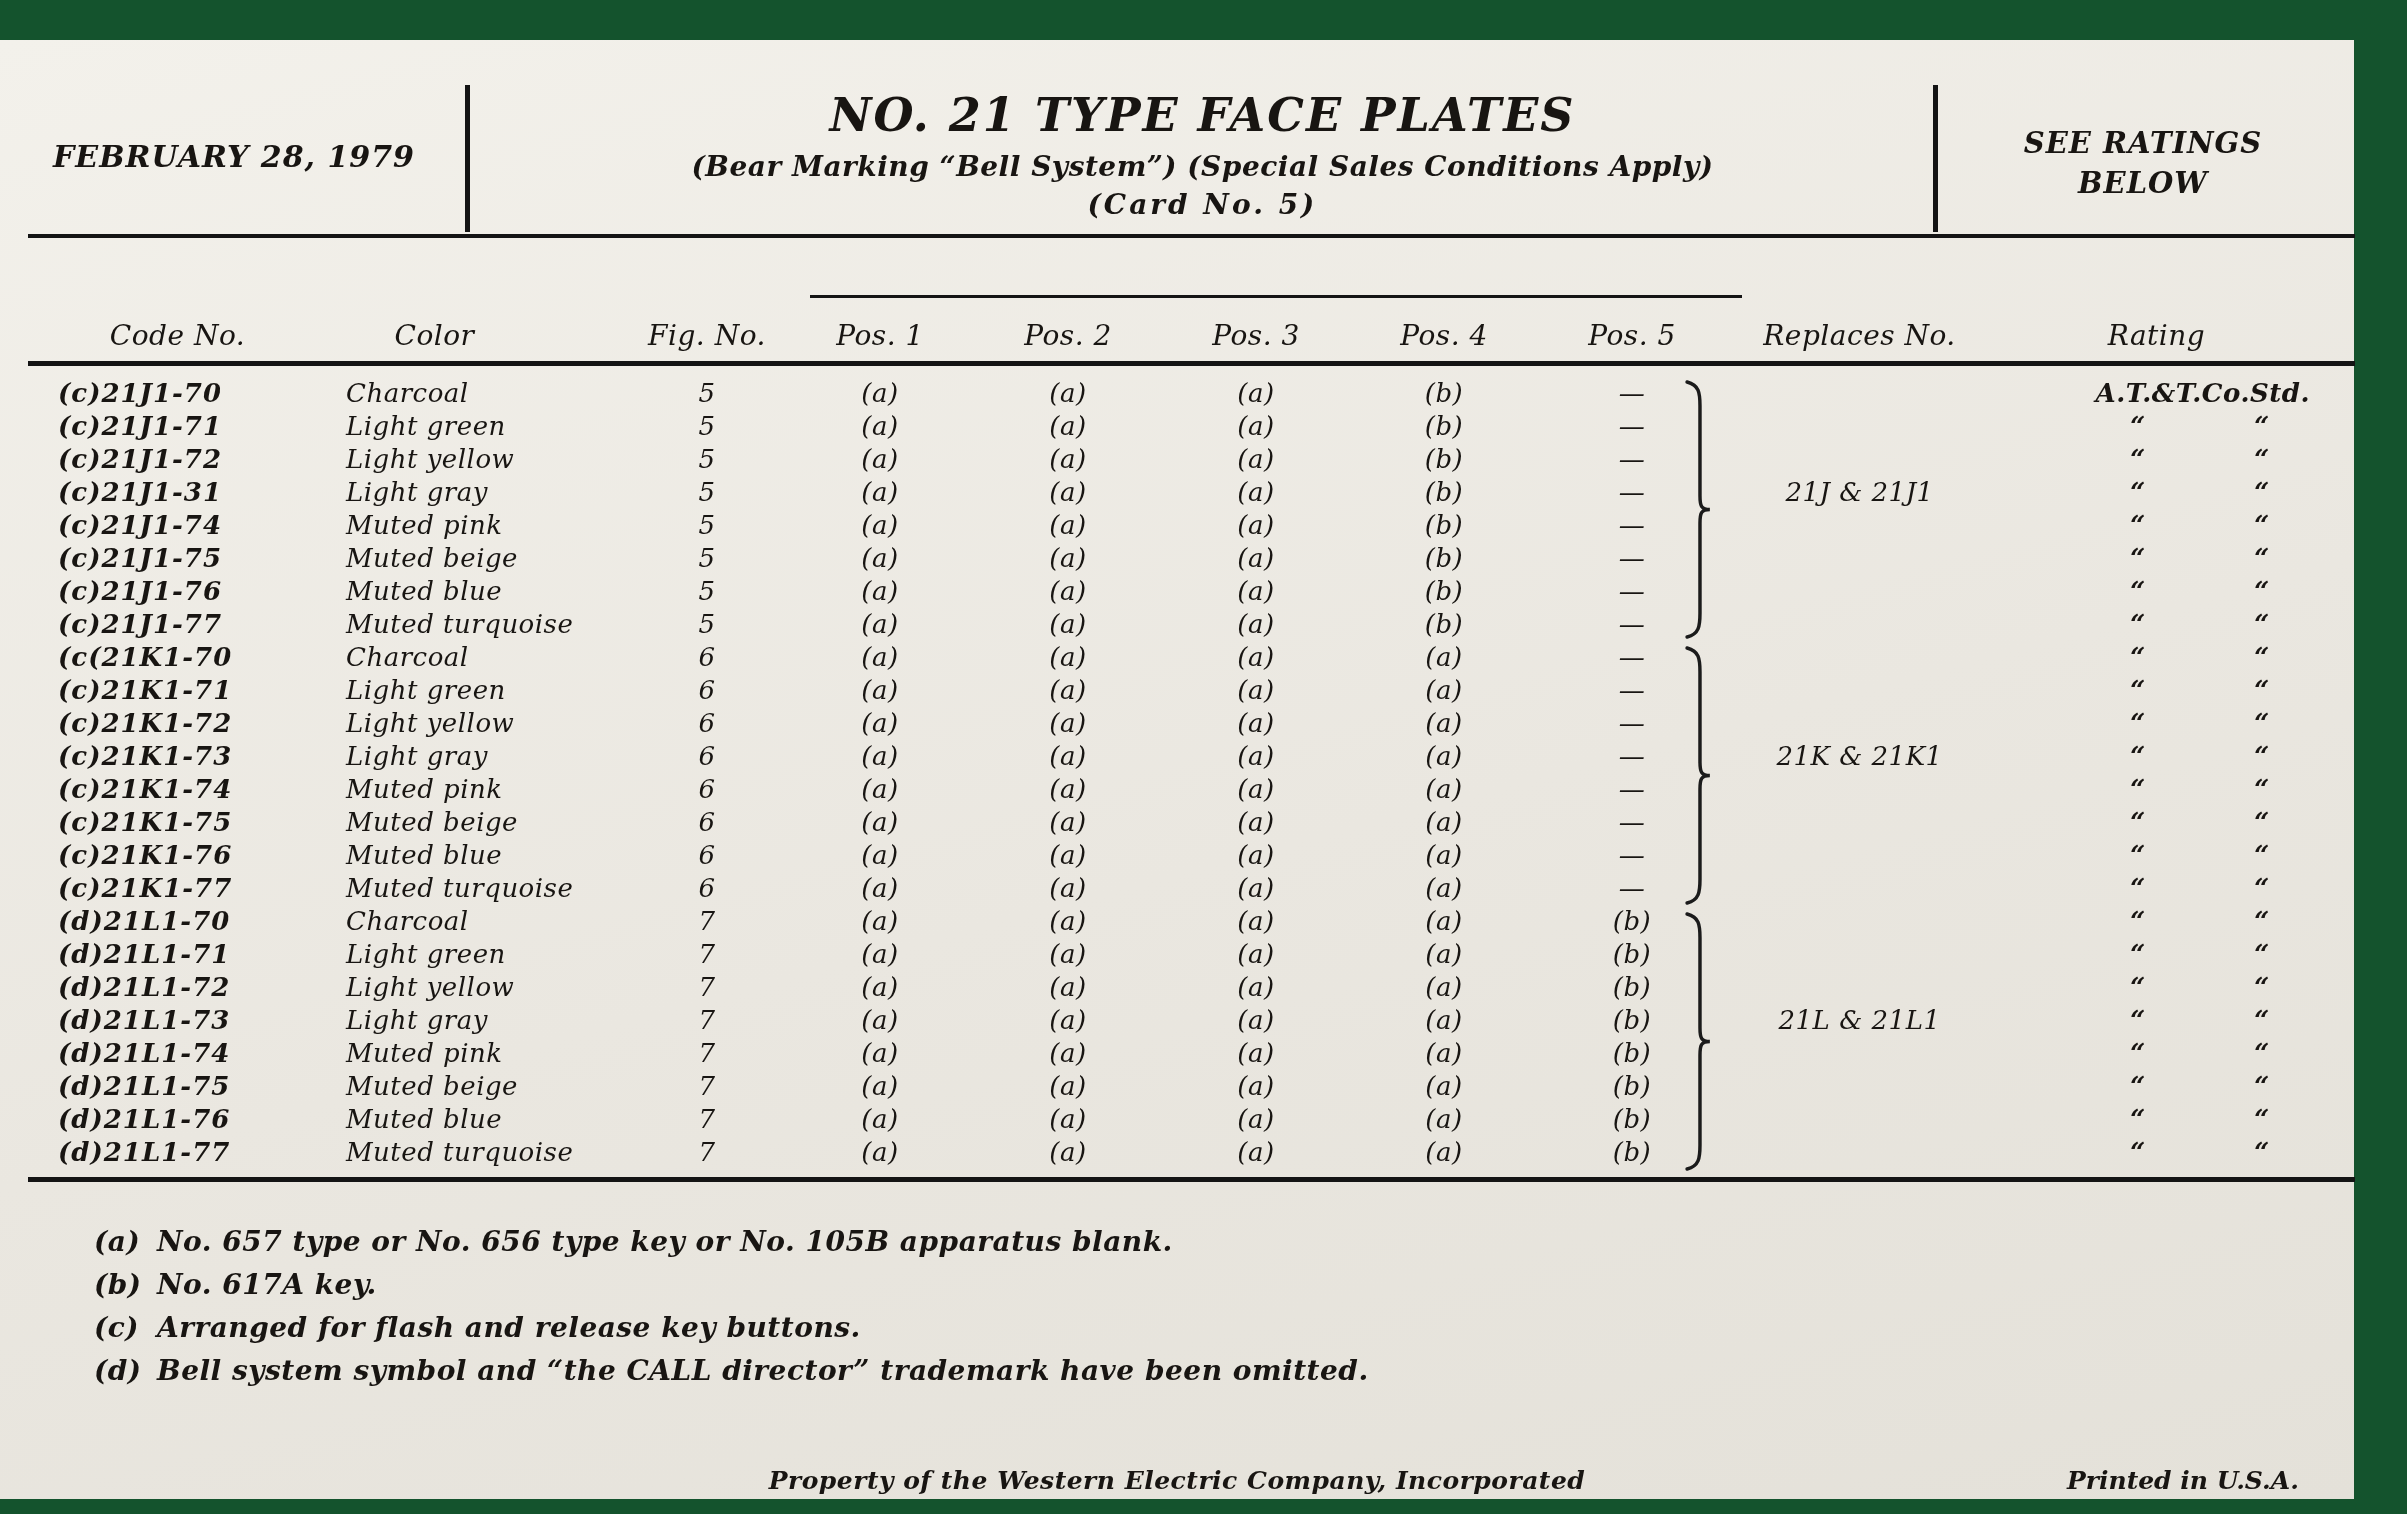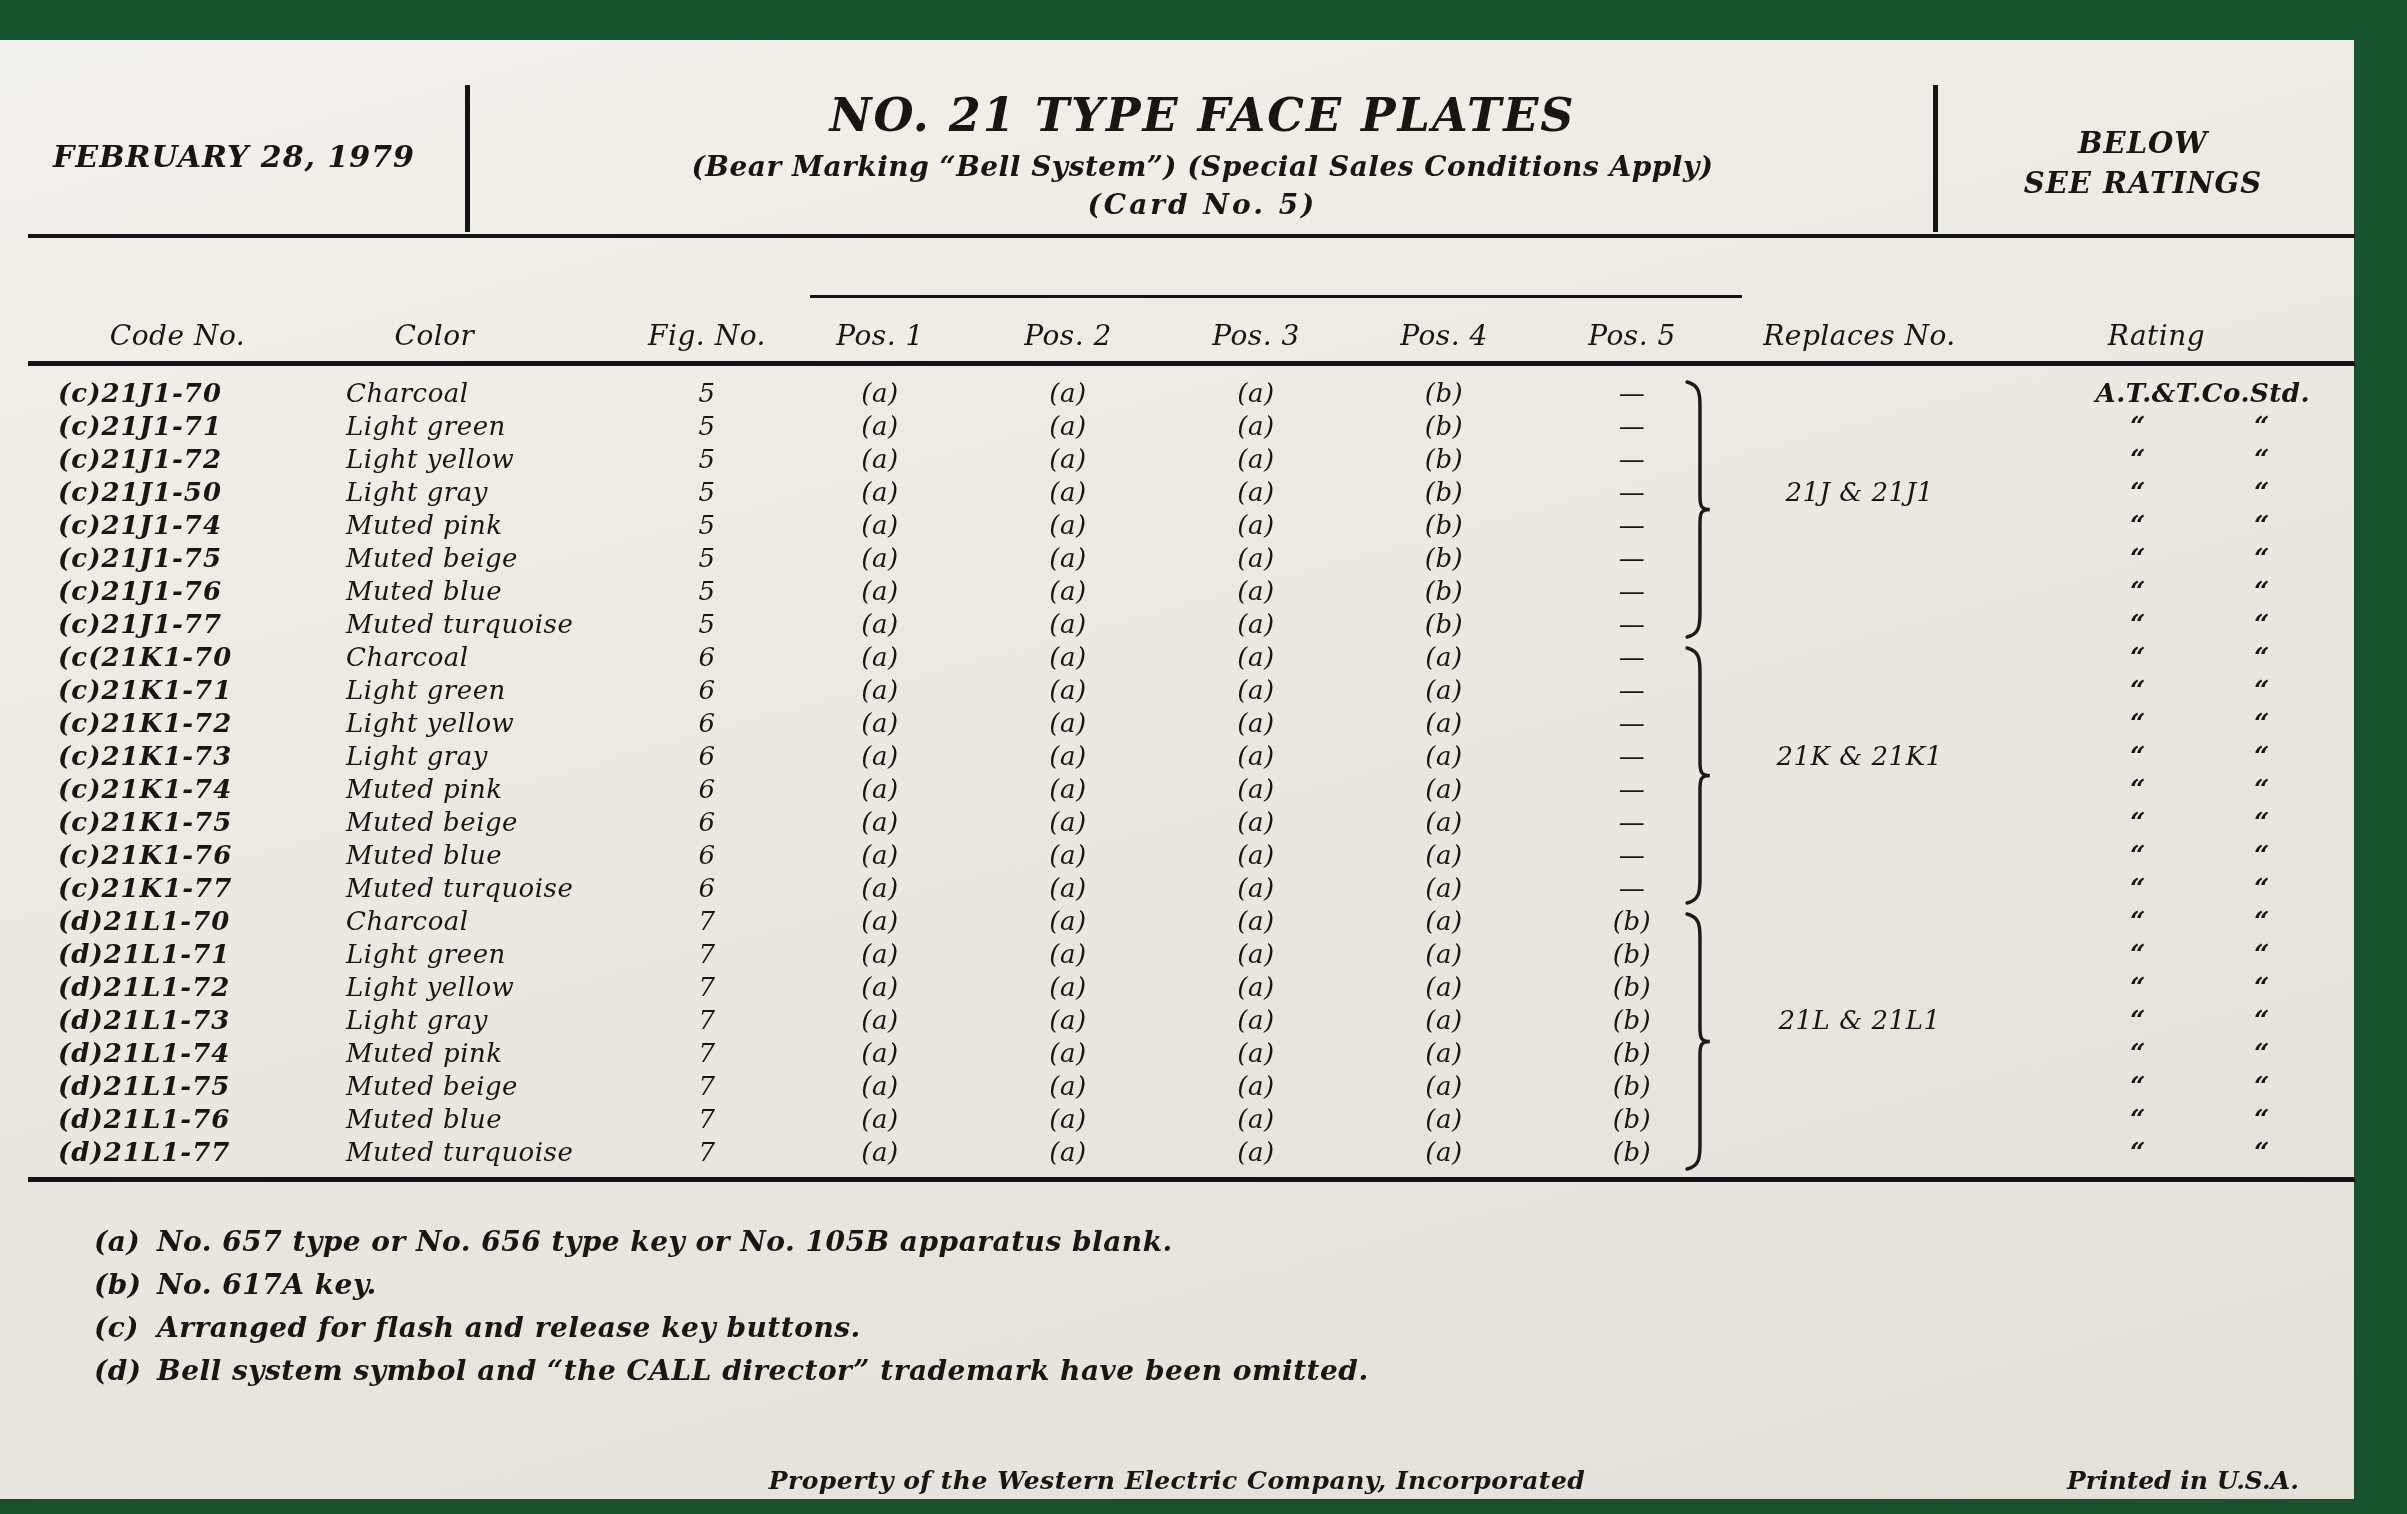--- a/index.html
+++ b/index.html
@@ -70,22 +70,22 @@
 
     <div class="hdr-date">FEBRUARY 28, 1979</div>
     <div class="vline v1"></div>
     <div class="hdr-center">
       <div class="title">NO. 21 TYPE FACE PLATES</div>
       <div class="subtitle">(Bear Marking “Bell System”) (Special Sales Conditions Apply)</div>
       <div class="cardno">(Card No. 5)</div>
     </div>
     <div class="vline v2"></div>
     <div class="ratings-note">
+      <div>SEE RATINGS</div>
       <div>BELOW</div>
-      <div>SEE RATINGS</div>
     </div>
 
     <div class="rule hdr-rule"></div>
 
     <div class="apparatus-rule"></div>
 
     <div class="grid colheads">
         <div class="hcell h0">Code No.</div>
         <div class="hcell h1">Color</div>
         <div class="hcell h2">Fig. No.</div>
@@ -136,21 +136,21 @@
           <div class="cell center">(a)</div>
           <div class="cell center">(b)</div>
           <div class="cell center">—</div>
           <div class="cell center"></div>
           <div class="cell rating">
             <span class="ditto d1">“</span>
             <span class="ditto d2">“</span>
           </div>
         </div>
         <div class="trow grid">
-          <div class="cell code">(c)21J1-50</div>
+          <div class="cell code">(c)21J1-31</div>
           <div class="cell colorc">Light gray</div>
           <div class="cell center">5</div>
           <div class="cell center">(a)</div>
           <div class="cell center">(a)</div>
           <div class="cell center">(a)</div>
           <div class="cell center">(b)</div>
           <div class="cell center">—</div>
           <div class="cell center">21J &amp; 21J1</div>
           <div class="cell rating">
             <span class="ditto d1">“</span>

